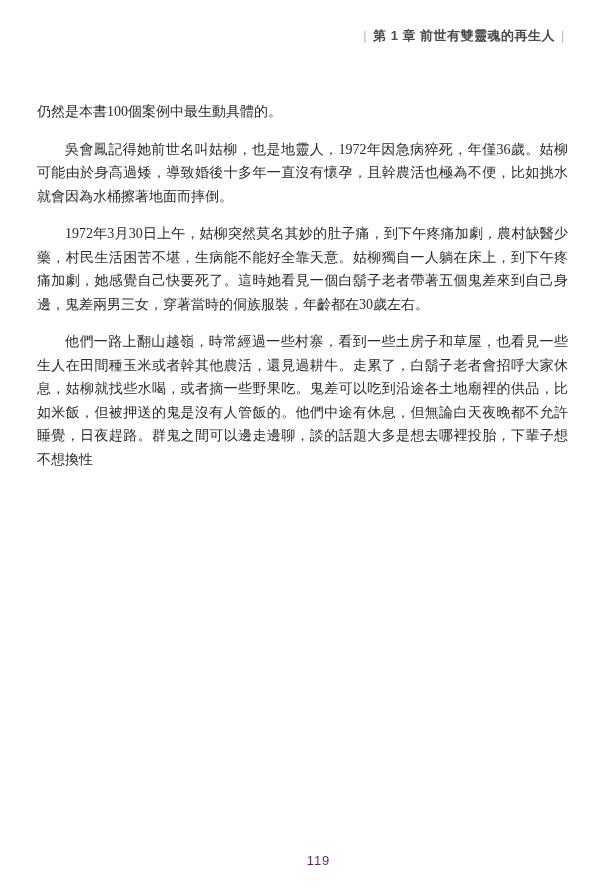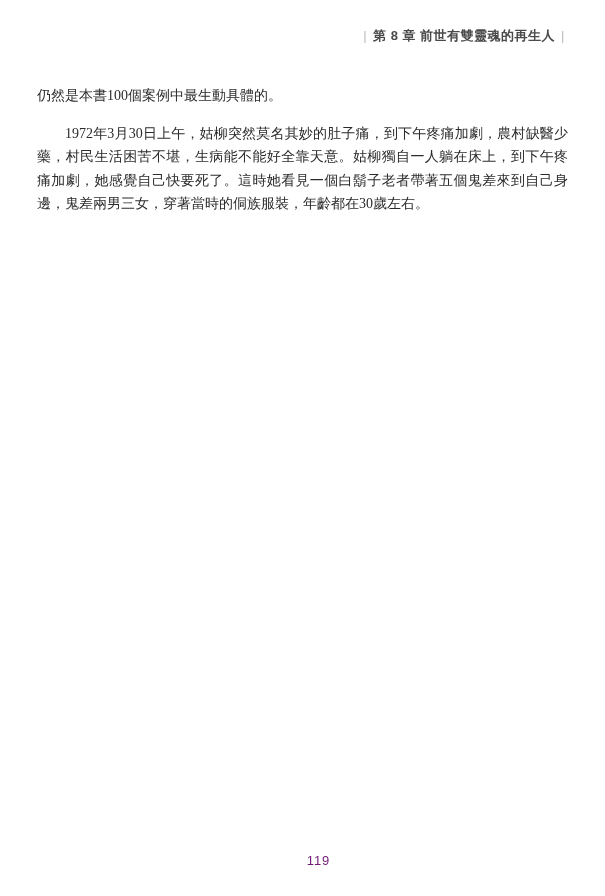--- a/index.html
+++ b/index.html
@@ -31,21 +31,21 @@
   .running-header .divider {
     color: #b8b8b8;
     font-weight: 300;
     margin: 0 6px;
   }
   .running-header .chapter {
     font-weight: 600;
   }
   .body-text {
     position: absolute;
-    top: 84px;
+    top: 100px;
     left: 37px;
     width: 531px;
     font-size: 14px;
     line-height: 23.5px;
     text-align: justify;
     text-justify: inter-ideograph;
     color: #2b2b2b;
   }
   .para {
     margin: 0 0 14px 0;
@@ -65,25 +65,27 @@
     color: #701a75;
     letter-spacing: 1px;
   }
 </style>
 </head>
 <body>
 
 <div class="page">
 
   <div class="running-header">
-    <span class="divider">|</span><span class="chapter">第 8 章 前世有雙靈魂的再生人</span><span class="divider">|</span>
+    <span class="divider">|</span><span class="chapter">第 1 章 前世有雙靈魂的再生人</span><span class="divider">|</span>
   </div>
 
   <div class="body-text">
     <p class="para no-indent">仍然是本書100個案例中最生動具體的。</p>
+    <p class="para">吳會鳳記得她前世名叫姑柳，也是地靈人，1972年因急病猝死，年僅36歲。姑柳可能由於身高過矮，導致婚後十多年一直沒有懷孕，且幹農活也極為不便，比如挑水就會因為水桶擦著地面而摔倒。</p>
     <p class="para">1972年3月30日上午，姑柳突然莫名其妙的肚子痛，到下午疼痛加劇，農村缺醫少藥，村民生活困苦不堪，生病能不能好全靠天意。姑柳獨自一人躺在床上，到下午疼痛加劇，她感覺自己快要死了。這時她看見一個白鬍子老者帶著五個鬼差來到自己身邊，鬼差兩男三女，穿著當時的侗族服裝，年齡都在30歲左右。</p>
+    <p class="para">他們一路上翻山越嶺，時常經過一些村寨，看到一些土房子和草屋，也看見一些生人在田間種玉米或者幹其他農活，還見過耕牛。走累了，白鬍子老者會招呼大家休息，姑柳就找些水喝，或者摘一些野果吃。鬼差可以吃到沿途各土地廟裡的供品，比如米飯，但被押送的鬼是沒有人管飯的。他們中途有休息，但無論白天夜晚都不允許睡覺，日夜趕路。群鬼之間可以邊走邊聊，談的話題大多是想去哪裡投胎，下輩子想不想換性</p>
   </div>
 
   <div class="page-footer">
     <span>119</span>
   </div>
 
 </div>
 
 </body></html>

